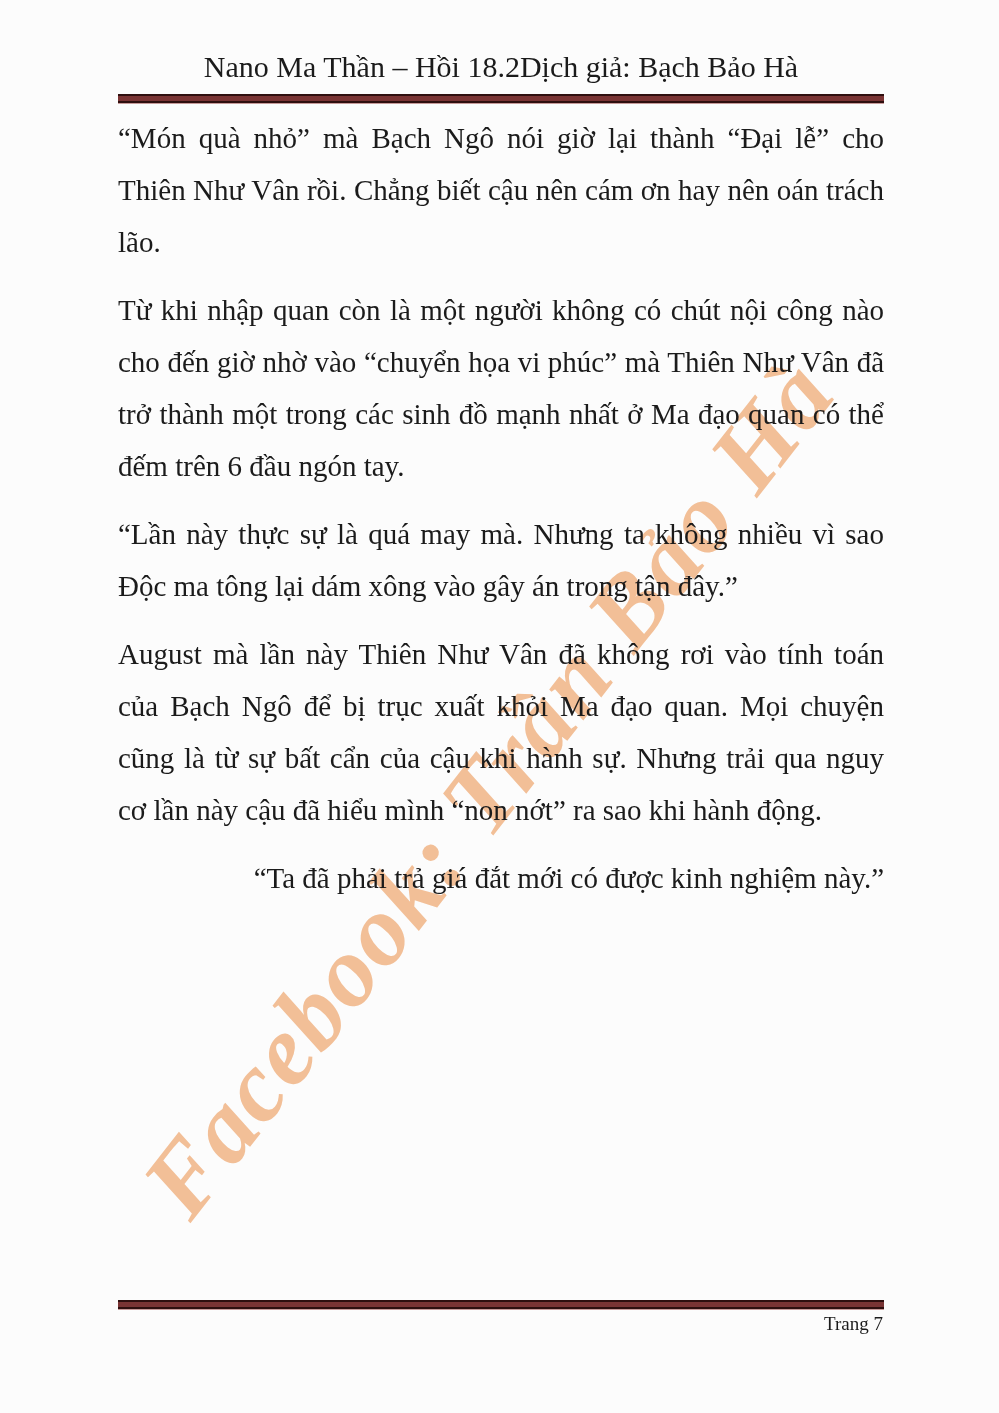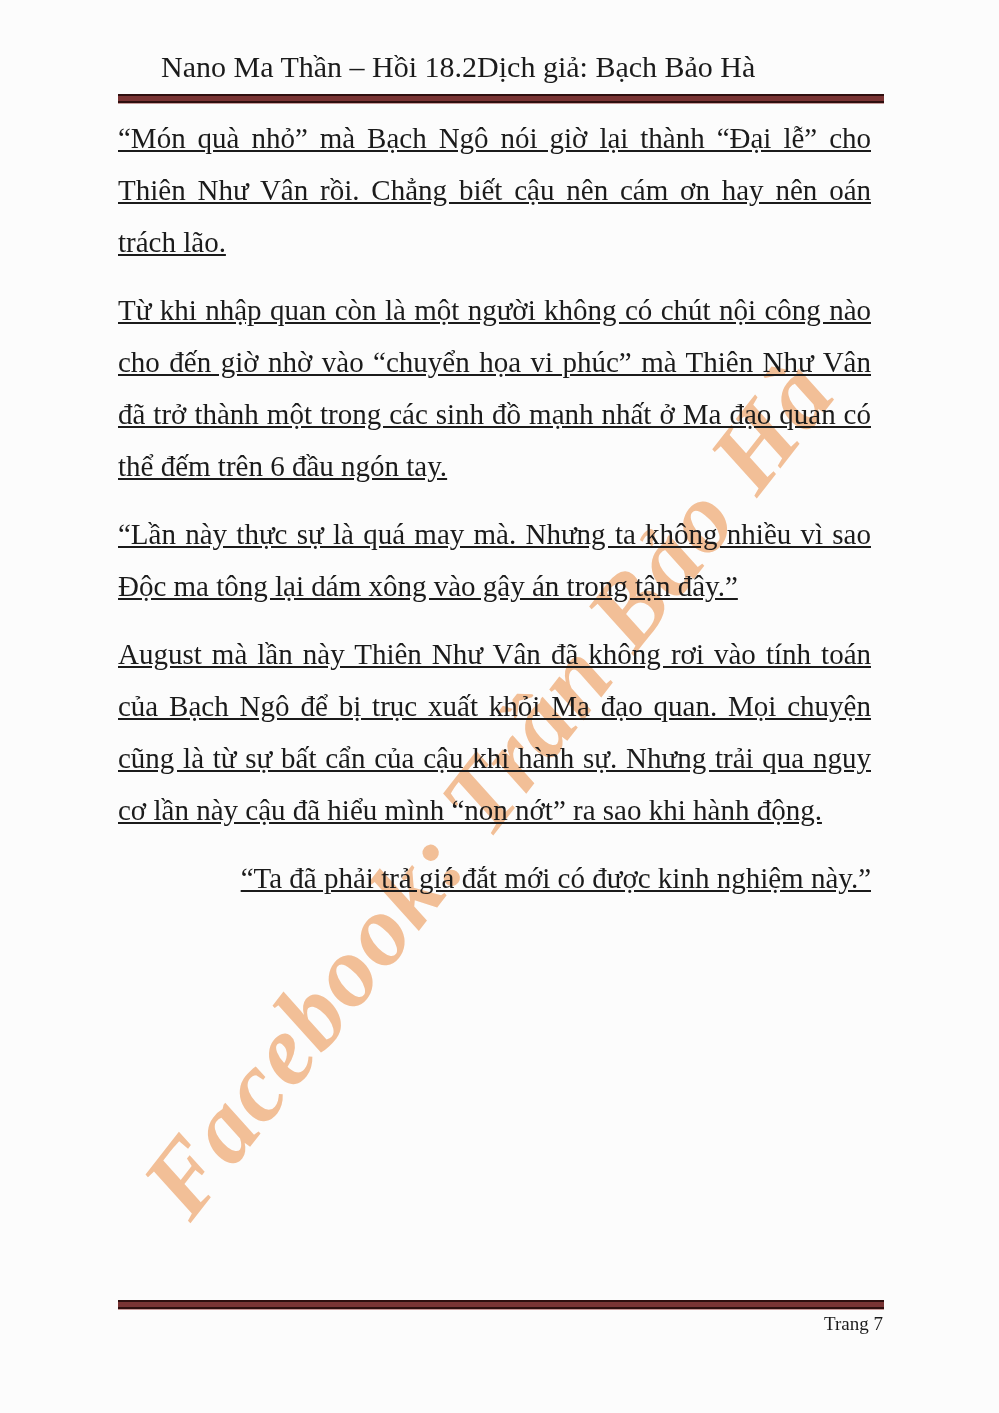--- a/index.html
+++ b/index.html
@@ -32,25 +32,24 @@
     z-index:0;
     user-select:none;
   }
   
   .header{
     position:absolute;
     left:118px;
     width:766px;
     top:50px;
     display:flex;
-    justify-content:flex-start;
+    justify-content:center;
     align-items:baseline;
     font-size:30px;
     z-index:1;
-    margin-left:43px;
   }
   .rule{
     position:absolute;
     left:118px;
     width:766px;
     height:9px;
     background:linear-gradient(
       #2f0f0f 0%, #2f0f0f 22%,
       #7a3434 22%, #7a3434 76%,
       #2f0f0f 76%, #2f0f0f 100%);
@@ -61,26 +60,25 @@
   .rule-bottom{ top:1300px; }
   
   .content{
     position:absolute;
     left:118px;
     top:112px;
     width:766px;
     z-index:1;
   }
   .content p{
-    margin:0 13px 16px 0;
+    margin:0 0 16px 0;
     font-size:29px;
     line-height:52px;
     text-align:justify;
     text-justify:inter-word;
-    text-decoration:underline;
   }
   .content p:last-child{ text-align:right; }
   
   .page-number{
     position:absolute;
     right:116px;
     top:1313px;
     font-size:19px;
     z-index:1;
   }

